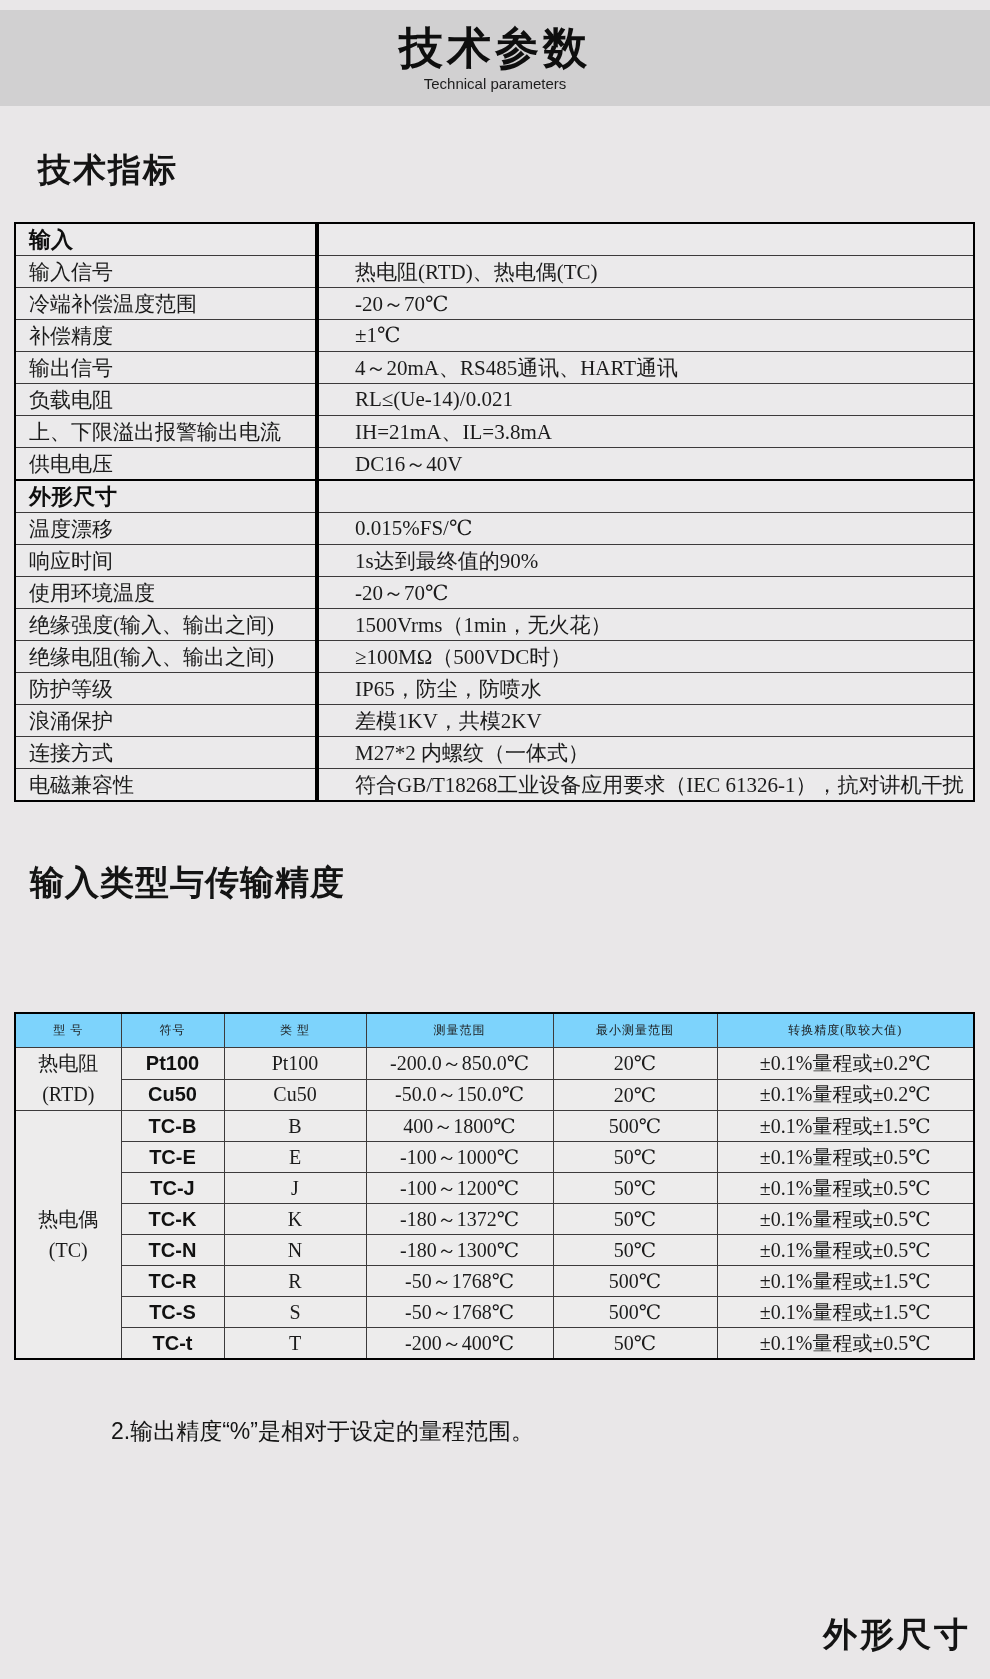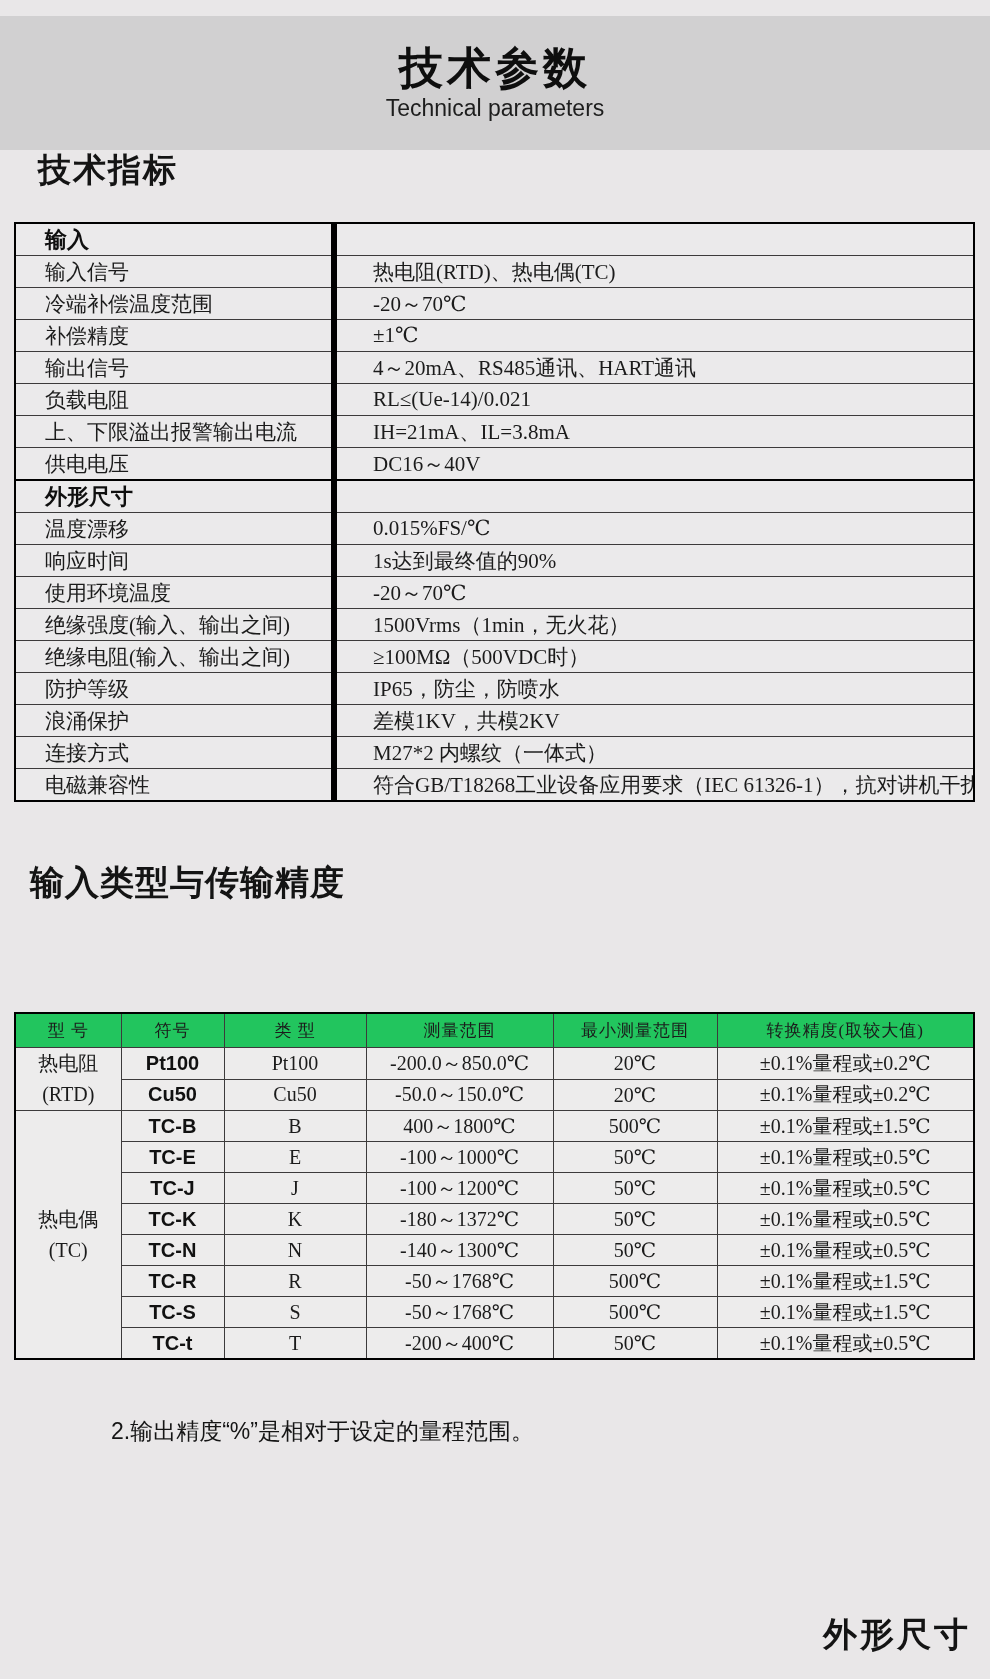--- a/index.html
+++ b/index.html
@@ -8,29 +8,29 @@
     position:relative;
     width:990px;height:1679px;
     margin:0 auto;
     background:#e9e7e8;
     overflow:hidden;
     font-family:"Liberation Sans","DejaVu Sans",sans-serif;
     color:#1b1b1b;
   }
   
   .banner{
-    position:absolute;left:0;top:16px;width:990px;height:134px;
+    position:absolute;left:0;top:10px;width:990px;height:96px;
     background:#d1d0d1;
     display:flex;flex-direction:column;align-items:center;justify-content:center;
   }
   .banner .title{
     font-size:44px;font-weight:bold;letter-spacing:4px;color:#0e0e0e;line-height:1.1;
   }
   .banner .subtitle{
-    font-size:23px;color:#1d1d1d;letter-spacing:0px;margin-top:3px;
+    font-size:15px;color:#1d1d1d;letter-spacing:0px;margin-top:3px;
   }
   
   .h-spec{
     position:absolute;left:38px;top:148px;
     font-size:33px;font-weight:bold;letter-spacing:2px;color:#141414;
   }
   .h-io{
     position:absolute;left:30px;top:860px;
     font-size:34px;font-weight:bold;letter-spacing:1px;color:#141414;
   }
@@ -47,42 +47,42 @@
     font-family:"Liberation Serif","DejaVu Serif",serif;
   }
   .spec-table td{
     height:31px;padding:0;
     border-top:1px solid #3c3a3b;
     vertical-align:middle;
     font-size:21px;color:#1b1b1b;
     white-space:nowrap;overflow:hidden;
   }
   .spec-table tr:first-child td{border-top:none;}
-  .spec-table td.k{width:286px;padding-left:29px;border-right:6px solid #000000;margin-top:34px;}
+  .spec-table td.k{width:286px;padding-left:13px;border-right:4px solid #000000;margin-top:34px;}
   .spec-table td.v{padding-left:36px;}
   .spec-table tr.section td{
     border-top:2px solid #000;
     font-family:"Liberation Sans","DejaVu Sans",sans-serif;
     font-weight:bold;font-size:22px;color:#0f0f0f;
   }
   .spec-table tr.section:first-child td{border-top:none;}
   
   .io-table{
     position:absolute;left:14px;top:1012px;width:959px;
     background:#edecec;
     border:2px solid #000;
     font-family:"Liberation Serif","DejaVu Serif",serif;
   }
   .io-table td,.io-table th{
     border:1px solid #3c3a3b;
     text-align:center;vertical-align:middle;
     font-size:20px;font-weight:normal;color:#1b1b1b;
     padding:0;white-space:nowrap;overflow:hidden;
   }
-  .io-table th{height:33px;background:#22c55e;font-size:17px;letter-spacing:1px;}
+  .io-table th{height:33px;background:#7dd3fc;font-size:12px;letter-spacing:1px;}
   .io-table td{height:30px;}
   .io-table td.sym{
     font-family:"Liberation Sans","DejaVu Sans",sans-serif;
     font-weight:bold;font-size:20px;color:#111;
   }
   .io-table td.group{
     font-size:20px;line-height:31px;background:#edecec;
   }
   
   .notes{
@@ -250,21 +250,21 @@
       <tr>
         <td class="sym">TC-K</td>
         <td>K</td>
         <td>-180～1372℃</td>
         <td>50℃</td>
         <td>±0.1%量程或±0.5℃</td>
       </tr>
       <tr>
         <td class="sym">TC-N</td>
         <td>N</td>
-        <td>-140～1300℃</td>
+        <td>-180～1300℃</td>
         <td>50℃</td>
         <td>±0.1%量程或±0.5℃</td>
       </tr>
       <tr>
         <td class="sym">TC-R</td>
         <td>R</td>
         <td>-50～1768℃</td>
         <td>500℃</td>
         <td>±0.1%量程或±1.5℃</td>
       </tr>

